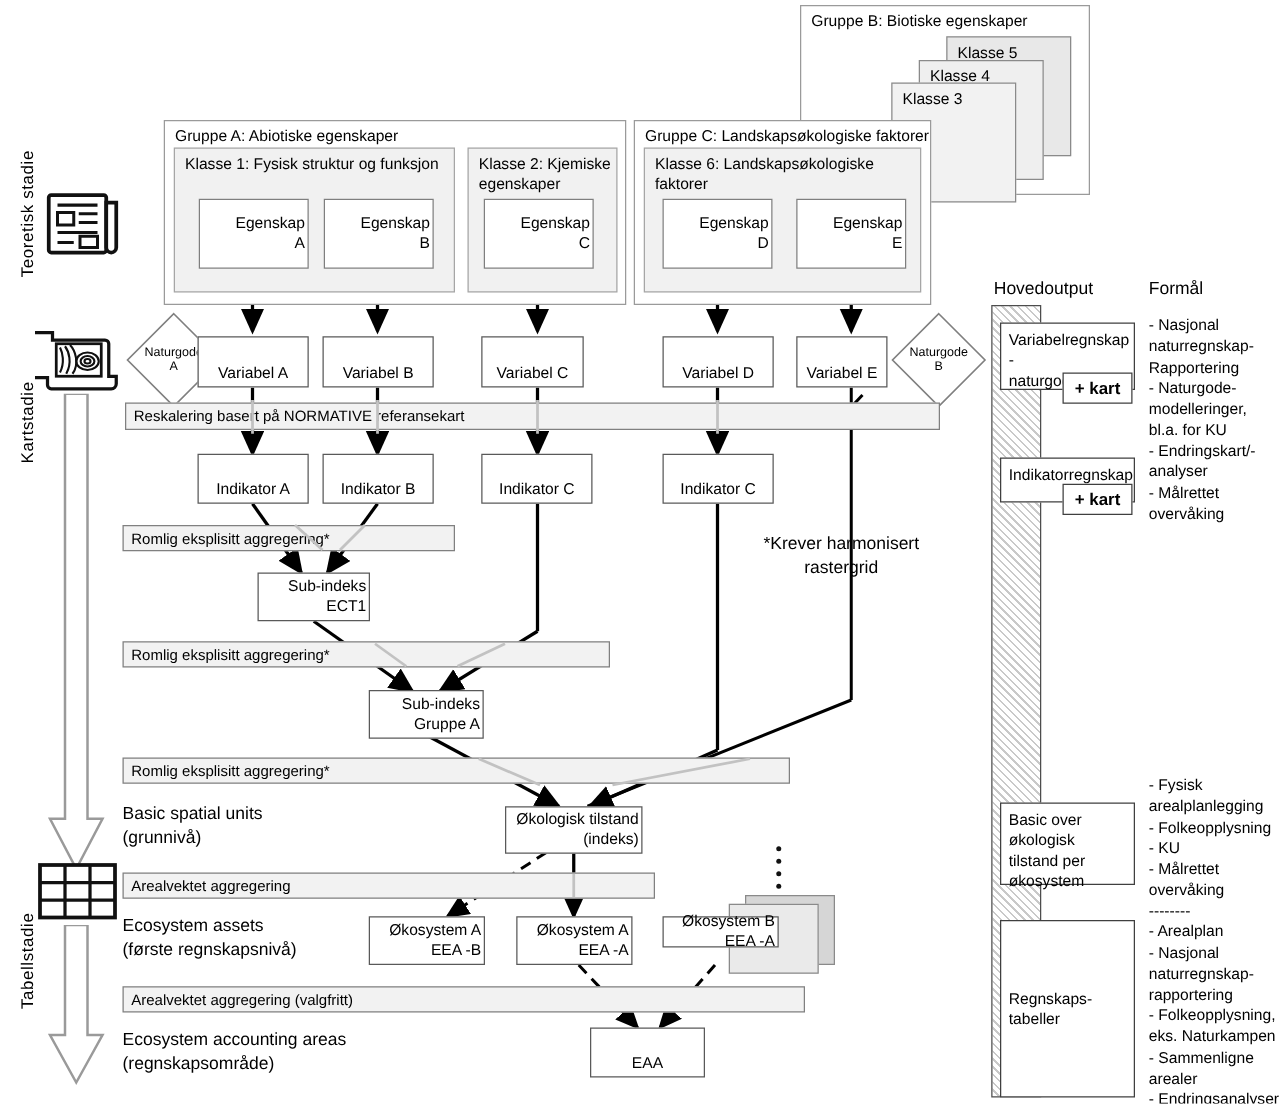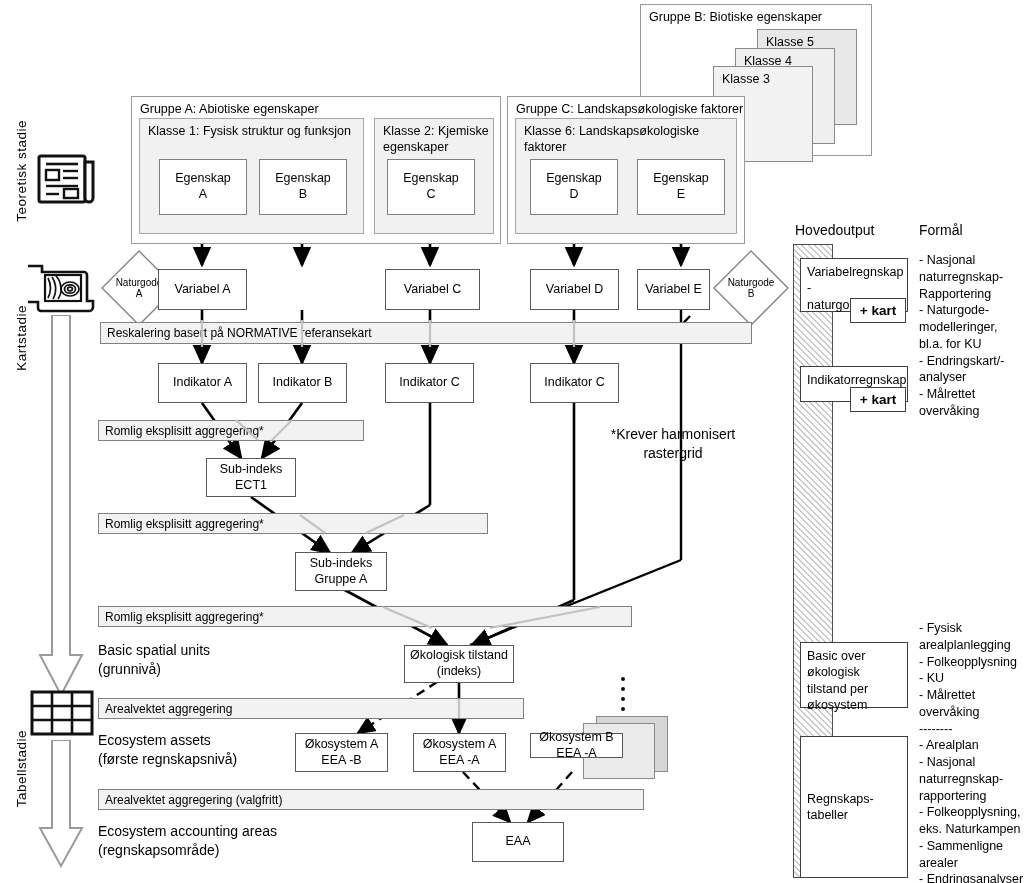--- a/index.html
+++ b/index.html
@@ -3,21 +3,21 @@
 <meta charset="utf-8">
 <style>
   html,body{margin:0;padding:0;background:#fff;}
   body{font-family:"Liberation Sans","DejaVu Sans",sans-serif;color:#000;}
   #stage{position:relative;width:1028px;height:883px;overflow:hidden;background:#fff;}
   .abs{position:absolute;box-sizing:border-box;}
 
   
   .box{
     position:absolute;box-sizing:border-box;background:#fff;border:1.3px solid #7f7f7f;
-    display:flex;align-items:center;justify-content:center;text-align:center;
+    display:flex;align-items:flex-end;justify-content:center;text-align:center;
     font-size:12.5px;line-height:1.25;padding:2px;
   }
   .box.dark{border-color:#595959;}
   .grp{
     position:absolute;box-sizing:border-box;background:#fff;border:1.3px solid #9a9a9a;
   }
   .grp-title{position:absolute;left:8px;top:5px;font-size:12.5px;white-space:nowrap;}
   .klass{
     position:absolute;box-sizing:border-box;background:#f1f1f1;border:1.1px solid #a6a6a6;
   }
@@ -274,21 +274,24 @@
       </svg>
     <div class="dlabel">
       <span>Naturgode</span>
       <span>B</span>
     </div>
   </div>
 
   <div class="box dark" style="left:158px;top:269px;width:89px;height:41px;">
       <span>Variabel A</span>
     </div>
-  <div class="box dark" style="left:385px;top:269px;width:95px;height:41px;">
+  <div class="box dark" style="left:258px;top:269px;width:89px;height:41px;">
+      <span>Variabel B</span>
+    </div>
+  <div class="box dark" style="left:385px;top:269px;width:82px;height:41px;">
       <span>Variabel C</span>
     </div>
   <div class="box dark" style="left:530px;top:269px;width:89px;height:41px;">
       <span>Variabel D</span>
     </div>
   <div class="box dark" style="left:637px;top:269px;width:73px;height:41px;">
       <span>Variabel E</span>
     </div>
 
   <div class="bar" style="left:100px;top:322px;width:652px;height:22px;z-index:2;">

